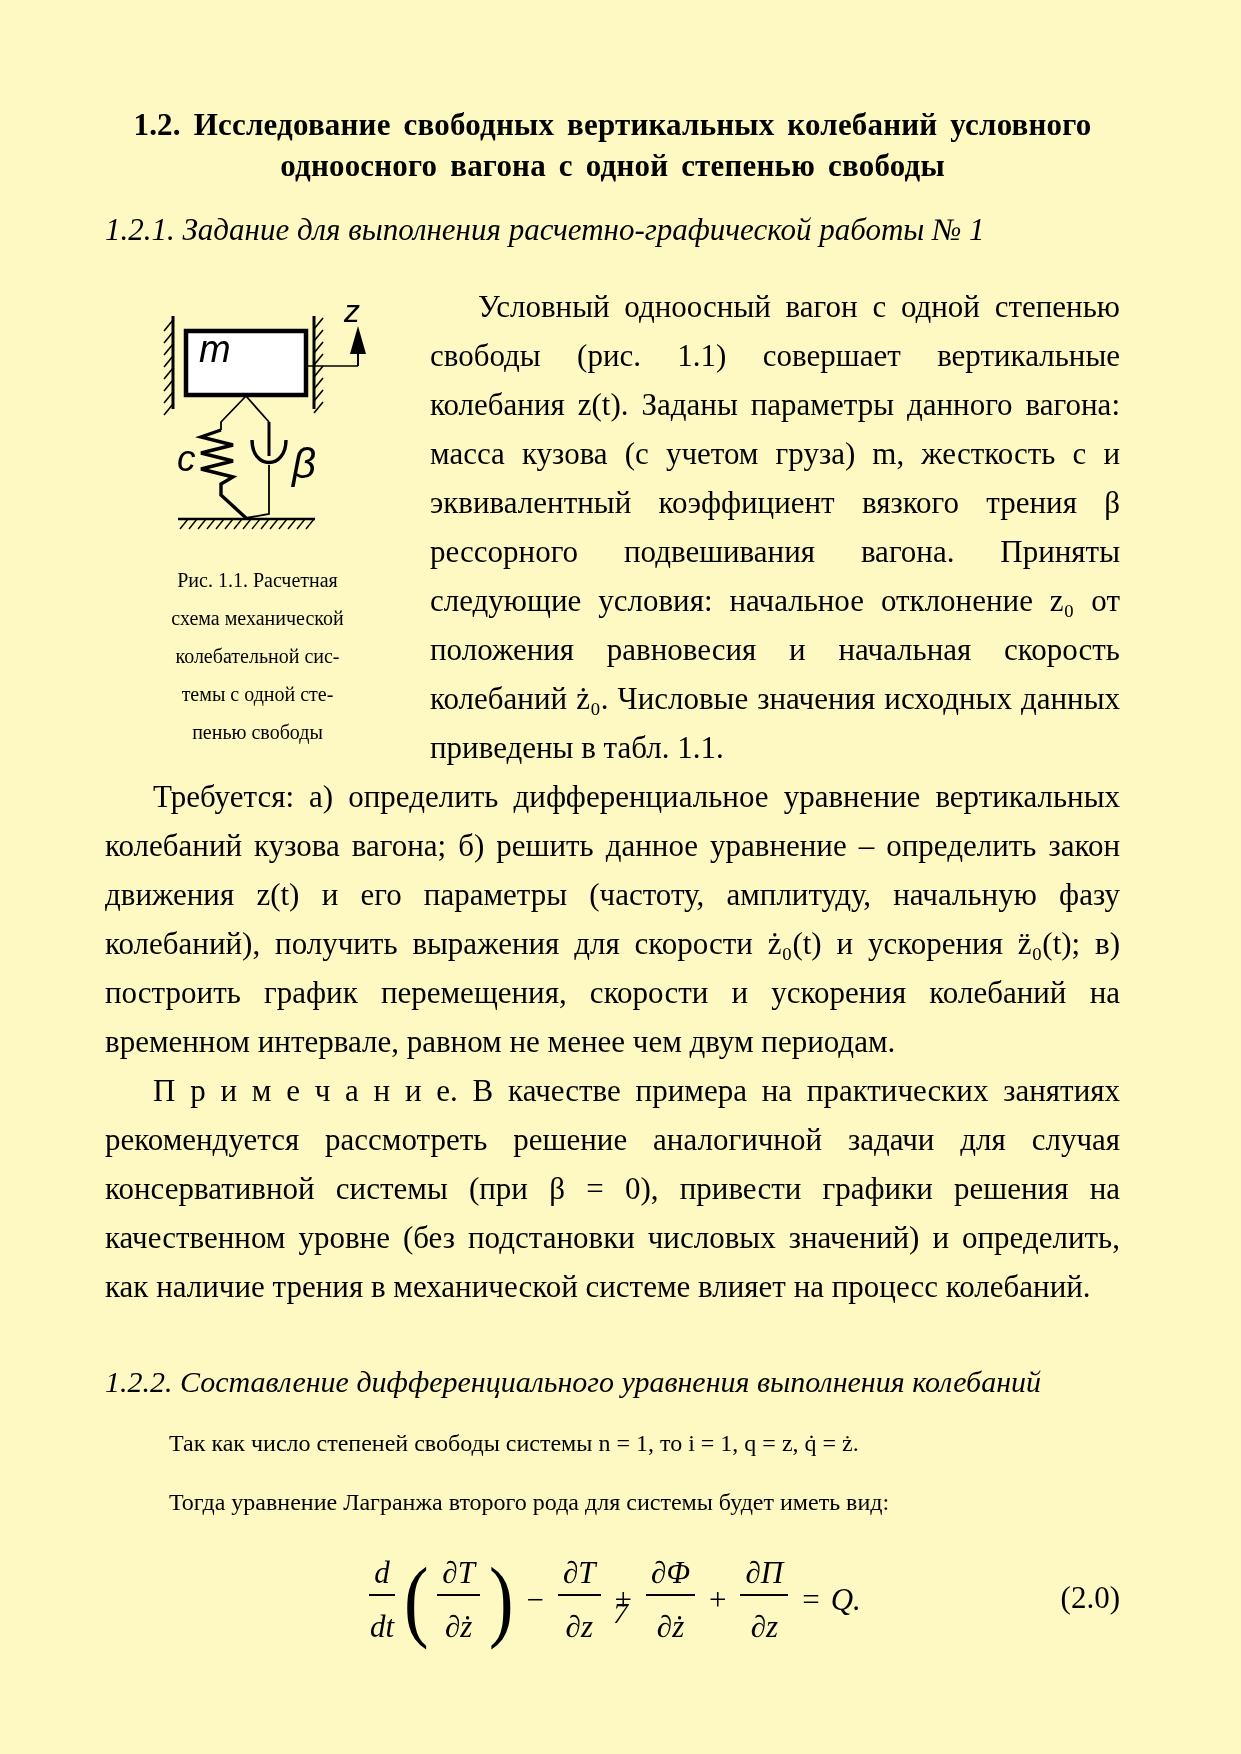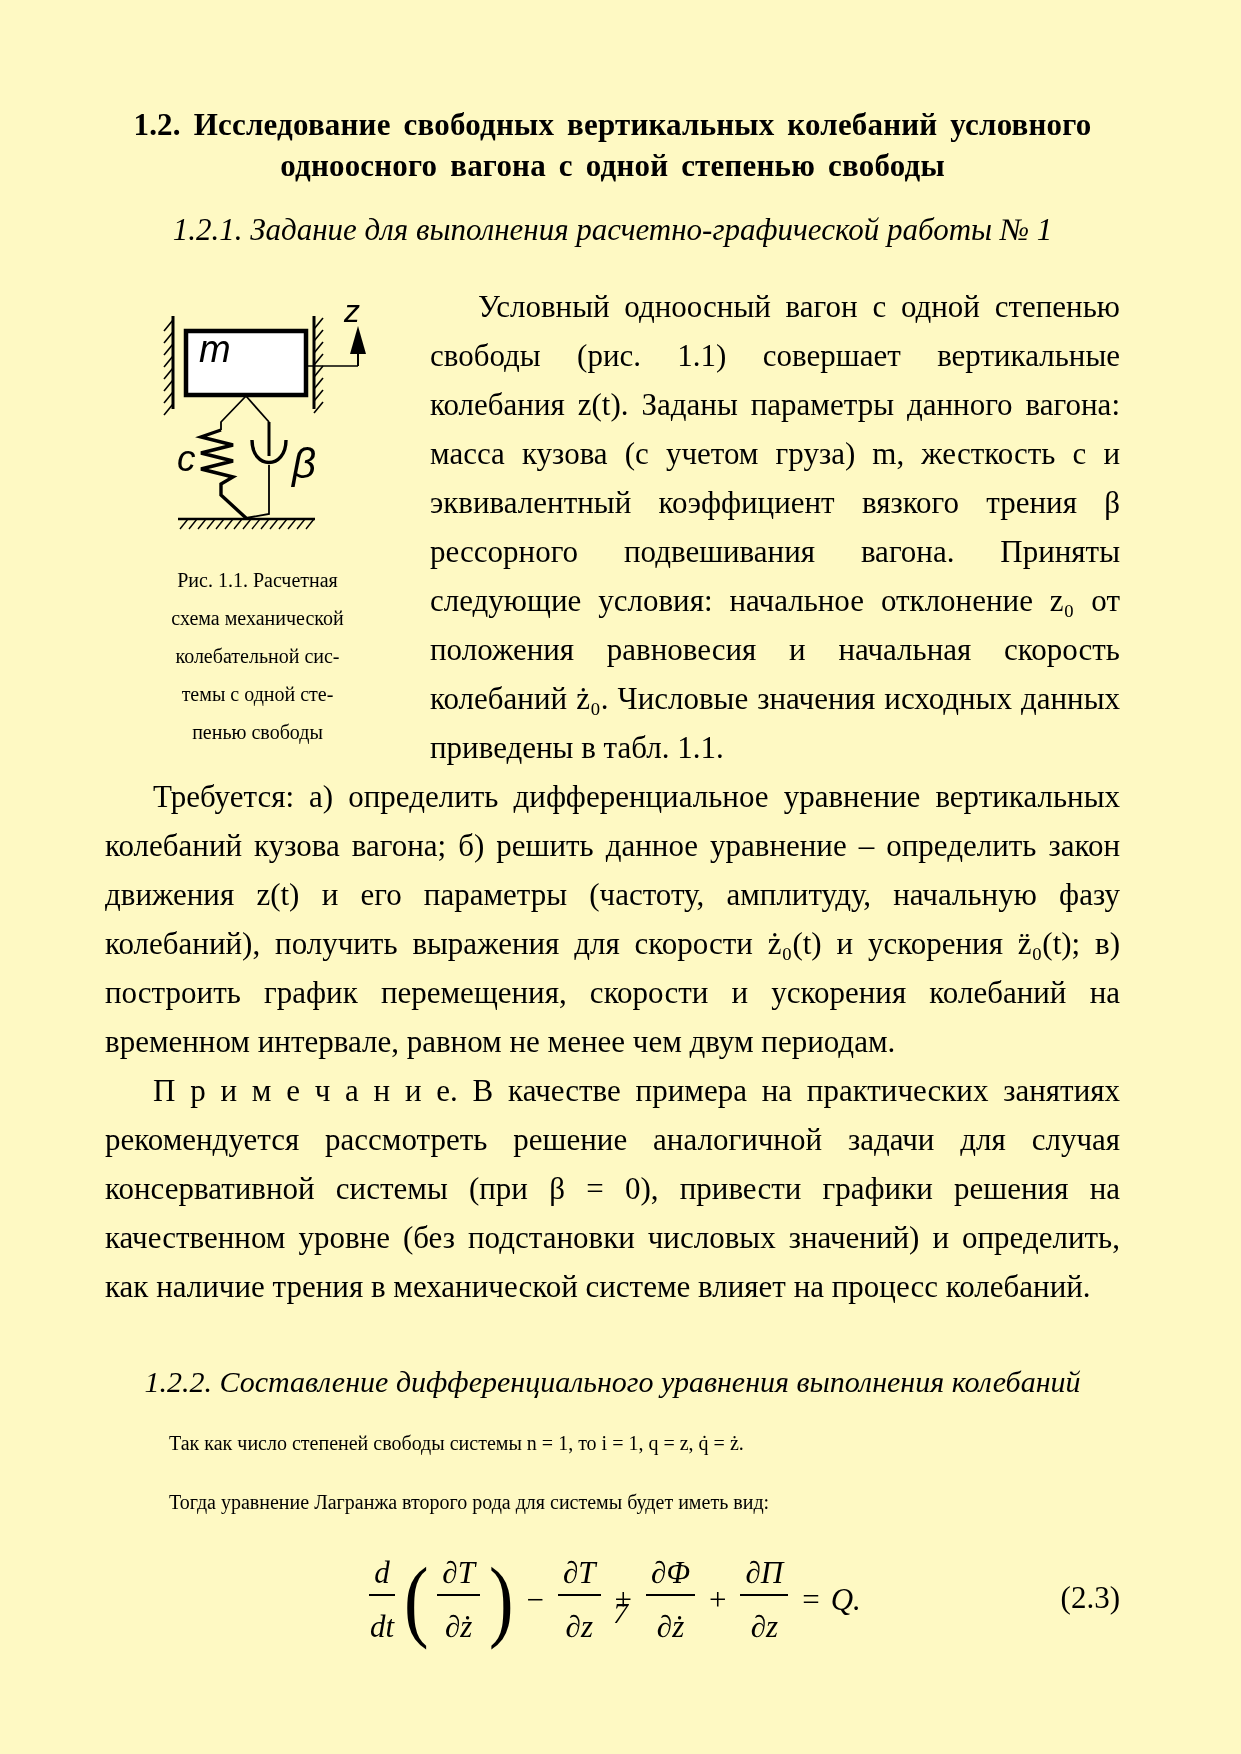--- a/index.html
+++ b/index.html
@@ -6,32 +6,32 @@
   .page{
     position:relative;width:1241px;height:1754px;margin:0 auto;
     background:#fef9c3;color:#000;overflow:hidden;
     font-family:"Liberation Serif","DejaVu Serif",serif;
   }
   .content{position:absolute;left:105px;top:0;width:1015px;}
   .main-heading{
     margin:104px 0 0 0;font-size:31px;line-height:41px;font-weight:bold;
     text-align:center;white-space:pre-line;word-spacing:5px;letter-spacing:.2px;
   }
-  .section-title{font-size:31px;font-style:italic;text-align:center;font-weight:normal;margin:0;}
+  .section-title{font-size:31px;font-style:italic;text-align:left;font-weight:normal;margin:0;}
   .section-121{margin-top:26px;}
   .section-122{margin-top:54px;font-size:30px;}
   .flow{margin-top:34px;font-size:31px;line-height:49px;text-align:justify;}
   .figure-block{float:left;width:305px;margin:12px 20px 4px 0;}
   .schematic{display:block;margin-left:58px;}
   .fig-caption{
     margin-top:22px;font-size:20px;line-height:38px;text-align:center;
     white-space:pre-line;
   }
   .para{margin:0;text-indent:48px;}
-  .para-short{margin:0;text-indent:64px;font-size:20px;line-height:49px;text-align:justify;}
+  .para-short{margin:0;text-indent:64px;font-size:24px;line-height:49px;text-align:justify;}
   .p4{margin-top:20px;}
   .p5{margin-top:10px;}
   .eq-wrap{position:relative;margin-top:12px;height:122px;display:flex;align-items:center;justify-content:center;}
   .eq{display:flex;align-items:center;font-size:31px;font-style:italic;}
   .frac{display:inline-flex;flex-direction:column;align-items:center;margin:0 5px;line-height:1.15;}
   .frac .num{padding:0 5px 3px 5px;border-bottom:2.5px solid #000;}
   .frac .den{padding-top:13px;}
   .paren{font-size:92px;line-height:.78;font-style:normal;font-weight:300;margin:0 1px;transform:scaleX(.8);}
   .op{font-style:normal;margin:0 9px;}
   .rhs{margin-left:2px;}
@@ -170,19 +170,19 @@
           <span class="den">∂ż</span>
         </span>
         <span class="op">+</span>
         <span class="frac">
           <span class="num">∂П</span>
           <span class="den">∂z</span>
         </span>
         <span class="op">=</span>
         <span class="rhs">Q.</span>
       </div>
-      <span class="eq-number">(2.3)</span>
+      <span class="eq-number">(2.0)</span>
     </div>
 
   </div>
 
   <div class="page-number">7</div>
 </div>
 
 </body></html>

